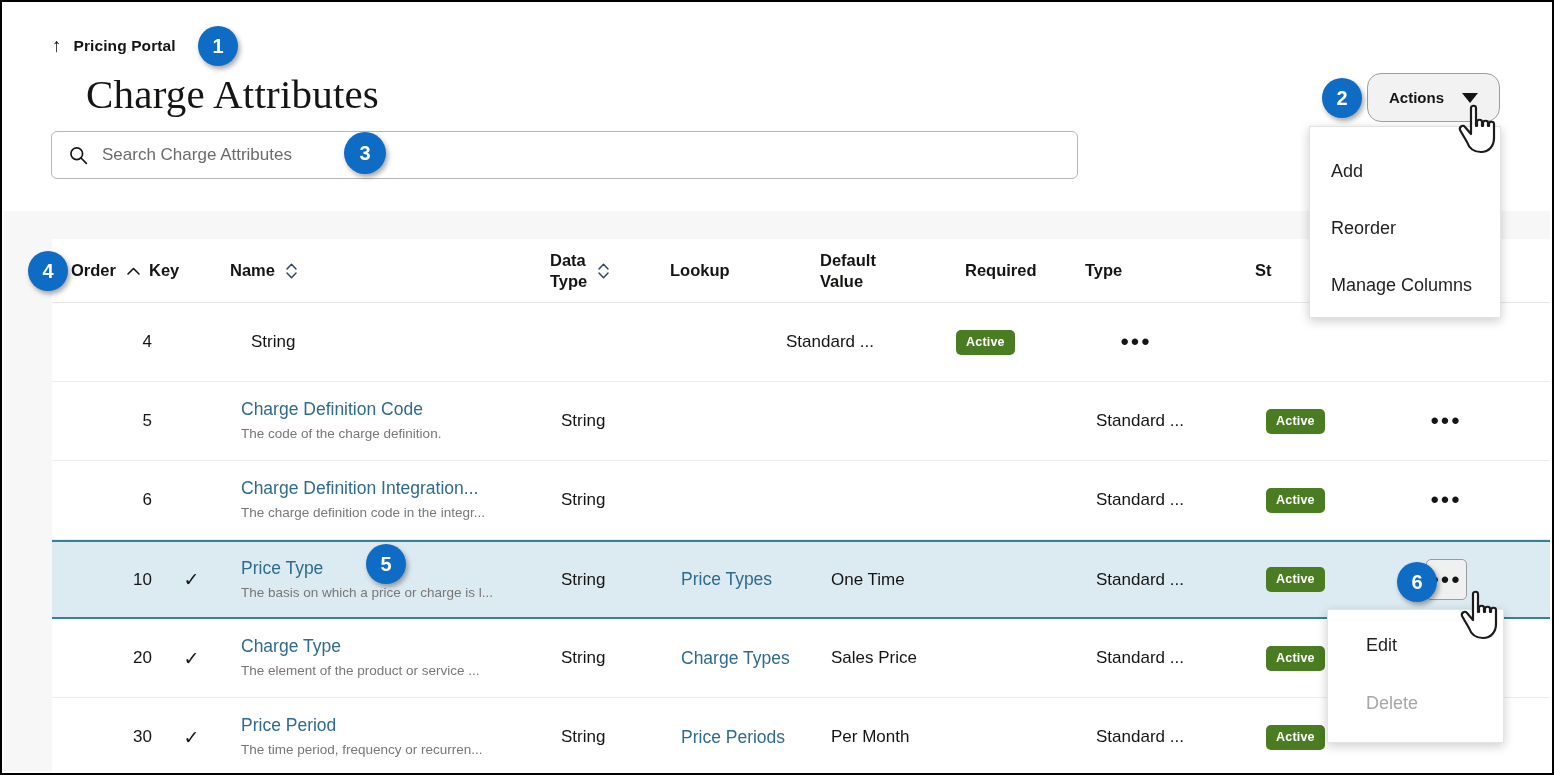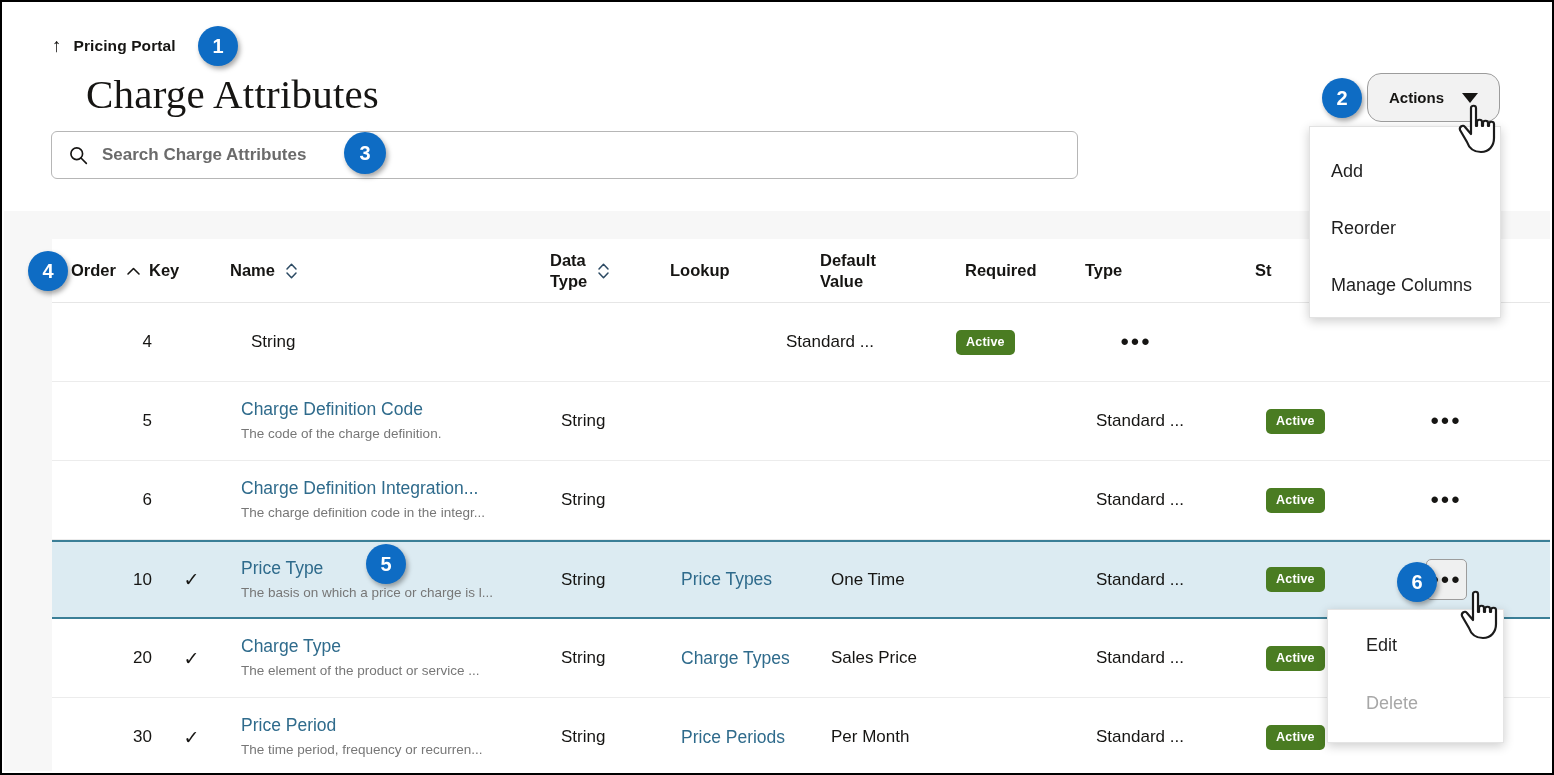--- a/index.html
+++ b/index.html
@@ -42,21 +42,20 @@
   }
 
   
   .searchbox {
     position:absolute; left:49px; top:129px;
     width:1027px; height:48px;
     border:1px solid #b6b6b6; border-radius:6px;
     background:#ffffff;
     display:flex; align-items:center; gap:14px;
     padding:0 16px;
-    font-weight:bold;
   }
   .search-icon { width:20px; height:20px; flex:none; }
   .search-ph {
     font-size:17px; color:#6b6b6b;
   }
 
   
   .actions-btn {
     position:absolute; right:52px; top:71px;
     width:133px; height:49px;

